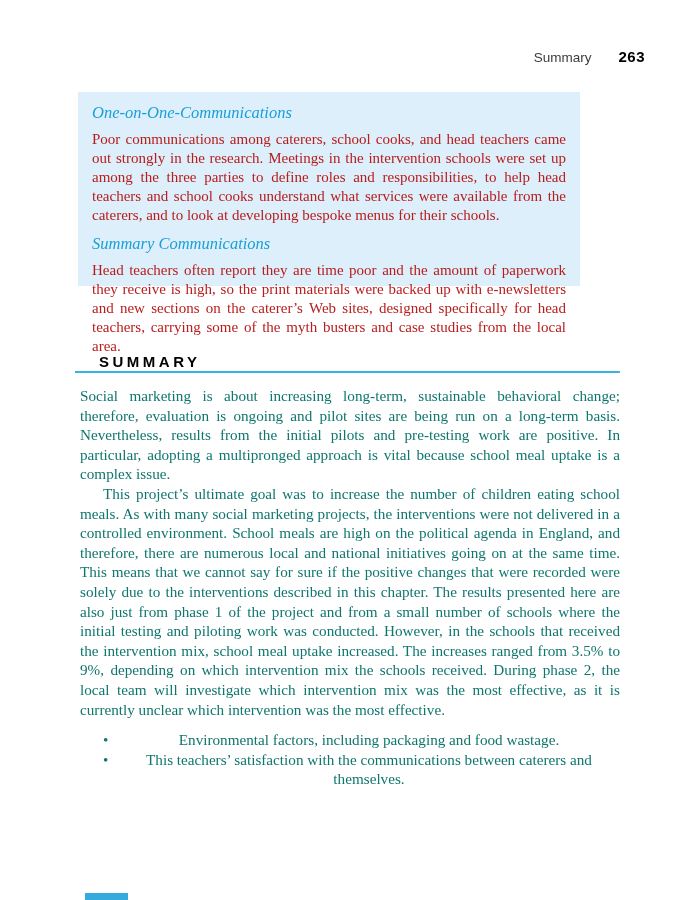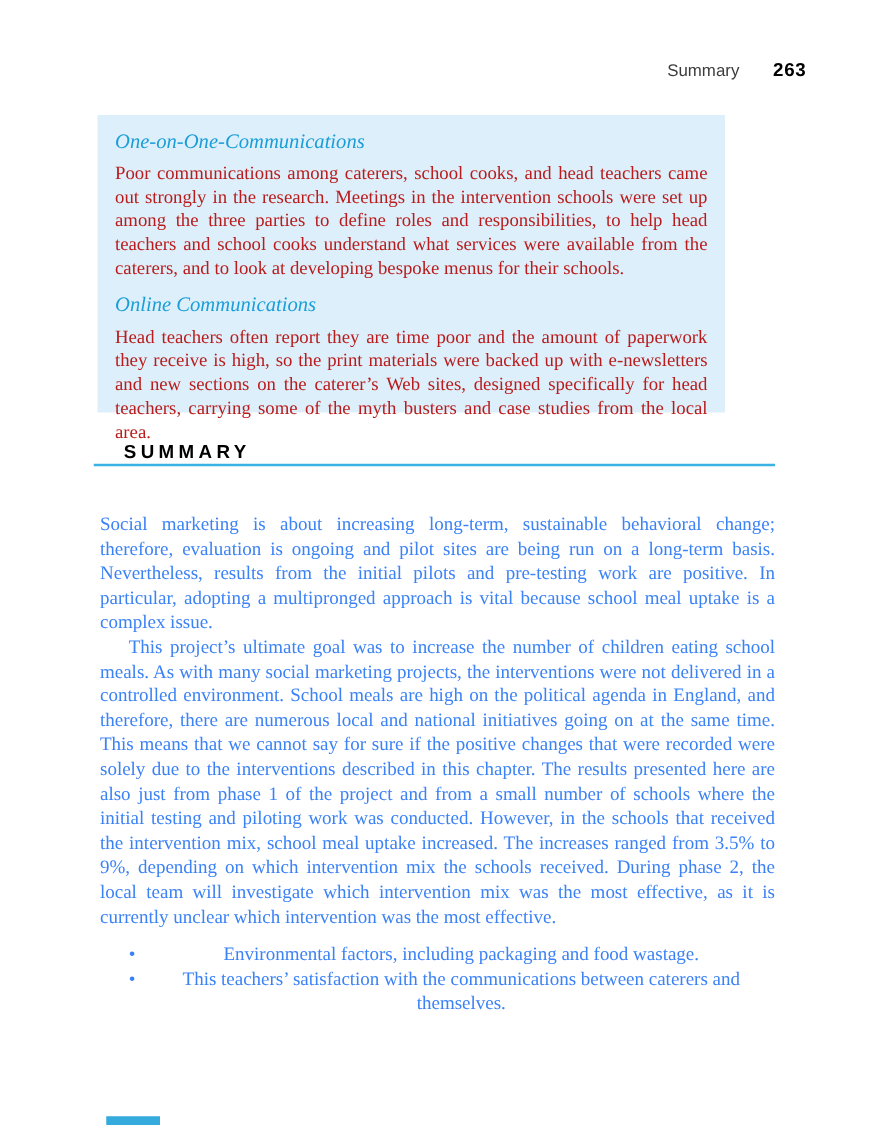--- a/index.html
+++ b/index.html
@@ -33,21 +33,21 @@
     color: #000000;
     letter-spacing: 0.5px;
   }
 
   
   .callout {
     position: absolute;
     left: 78px;
     top: 92px;
     width: 502px;
-    height: 238px;
+    height: 194px;
     box-sizing: border-box;
     padding: 2px 14px 8px 14px;
     background: #dceffa;
   }
   .callout-heading {
     font-family: "Liberation Serif", serif;
     font-style: italic;
     font-weight: normal;
     font-size: 16.5px;
     color: #1b9ed8;
@@ -81,22 +81,21 @@
   }
 
   .body-text {
     position: absolute;
     left: 80px;
     top: 386px;
     width: 540px;
     font-size: 15.2px;
     line-height: 19.6px;
     text-align: justify;
-    color: #3b82f6;
-    margin-top: 24px;
+    color: #0f766e;
   }
   .body-text p { margin: 0; }
   .body-text p.indent { text-indent: 23px; }
 
   .bullet-list { margin-top: 11px; padding-left: 23px; }
   .bullet-row { display: flex; align-items: flex-start; }
   .bullet-glyph { flex: 0 0 15px; text-align: left; }
   .bullet-text { flex: 1; text-align: center; }
 
   
@@ -114,21 +113,21 @@
 <div class="page">
 
   <div class="running-header">
     <span class="section-name">Summary</span>
     <span class="page-number">263</span>
   </div>
 
   <div class="callout" style="background: rgb(220, 239, 250);">
     <h3 class="callout-heading" style="color: rgb(27, 158, 216);">One-on-One-Communications</h3>
     <p class="callout-body">Poor communications among caterers, school cooks, and head teachers came out strongly in the research. Meetings in the intervention schools were set up among the three parties to define roles and responsibilities, to help head teachers and school cooks understand what services were available from the caterers, and to look at developing bespoke menus for their schools.</p>
-    <h3 class="callout-heading" style="color: rgb(27, 158, 216);">Online Communications</h3>
+    <h3 class="callout-heading" style="color: rgb(27, 158, 216);">Summary Communications</h3>
     <p class="callout-body">Head teachers often report they are time poor and the amount of paperwork they receive is high, so the print materials were backed up with e-newsletters and new sections on the caterer’s Web sites, designed specifically for head teachers, carrying some of the myth busters and case studies from the local area.</p>
   </div>
 
   <div class="summary-heading">SUMMARY</div>
   <div class="summary-rule" style="background: rgb(58, 178, 227);"></div>
 
   <div class="body-text">
     <p>Social marketing is about increasing long-term, sustainable behavioral change; therefore, evaluation is ongoing and pilot sites are being run on a long-term basis. Nevertheless, results from the initial pilots and pre-testing work are positive. In particular, adopting a multipronged approach is vital because school meal uptake is a complex issue.</p>
     <p class="indent">This project’s ultimate goal was to increase the number of children eating school meals. As with many social marketing projects, the interventions were not delivered in a controlled environment. School meals are high on the political agenda in England, and therefore, there are numerous local and national initiatives going on at the same time. This means that we cannot say for sure if the positive changes that were recorded were solely due to the interventions described in this chapter. The results presented here are also just from phase 1 of the project and from a small number of schools where the initial testing and piloting work was conducted. However, in the schools that received the intervention mix, school meal uptake increased. The increases ranged from 3.5% to 9%, depending on which intervention mix the schools received. During phase 2, the local team will investigate which intervention mix was the most effective, as it is currently unclear which intervention was the most effective.</p>
 

